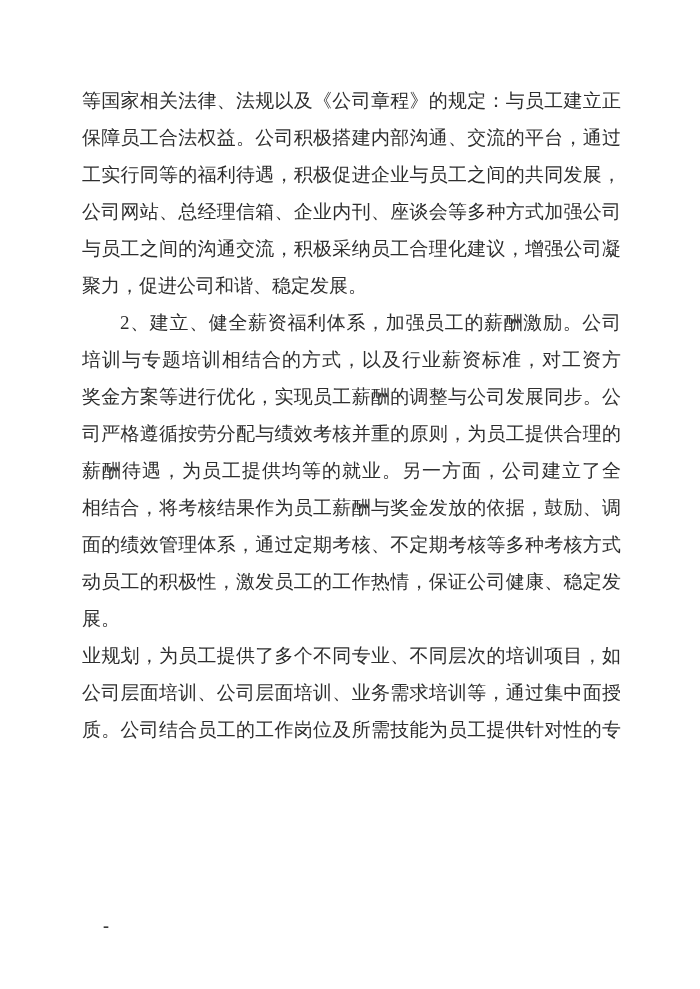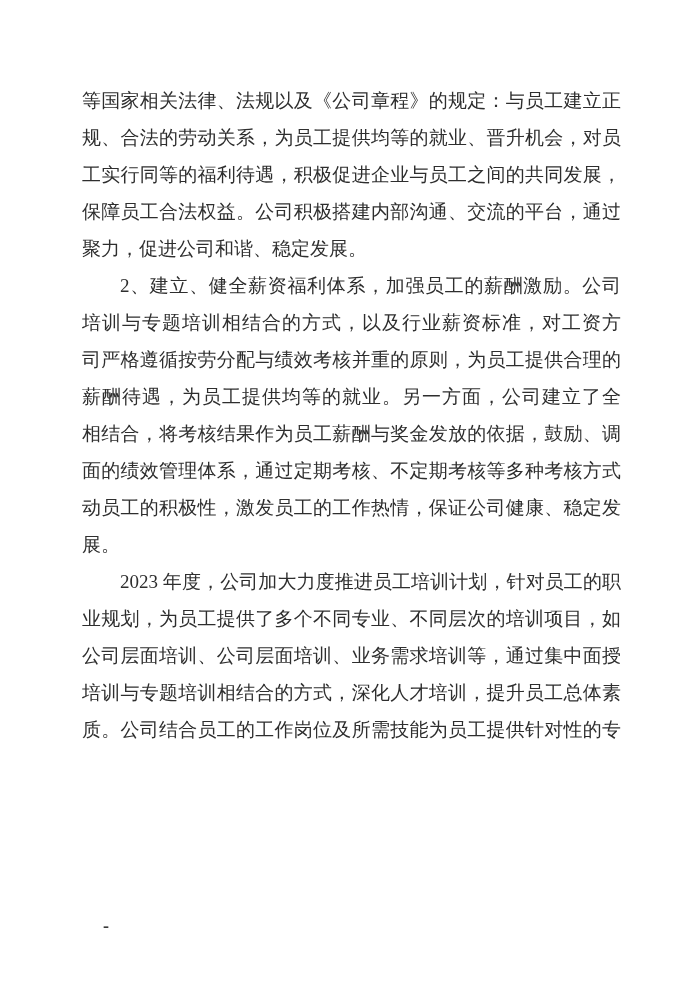--- a/index.html
+++ b/index.html
@@ -58,37 +58,37 @@
     color: #3a3a3a;
   }
 </style>
 </head>
 <body>
 
 <div class="page">
   <div class="text-block" id="text-block" style="color: rgb(46, 46, 46);">
       <div class="paragraph">
         <div class="line">等国家相关法律、法规以及《公司章程》的规定：与员工建立正</div>
-        <div class="line">规、合法的劳动关系，为员工提供均等的就业、晋升机会，对员</div>
+        <div class="line">保障员工合法权益。公司积极搭建内部沟通、交流的平台，通过</div>
         <div class="line">工实行同等的福利待遇，积极促进企业与员工之间的共同发展，</div>
-        <div class="line">保障员工合法权益。公司积极搭建内部沟通、交流的平台，通过</div>
+        <div class="line">公司网站、总经理信箱、企业内刊、座谈会等多种方式加强公司</div>
+        <div class="line">与员工之间的沟通交流，积极采纳员工合理化建议，增强公司凝</div>
         <div class="line flush">聚力，促进公司和谐、稳定发展。</div>
       </div>
       <div class="paragraph">
         <div class="line" style="padding-left: 38px;">2、建立、健全薪资福利体系，加强员工的薪酬激励。公司根</div>
         <div class="line">培训与专题培训相结合的方式，以及行业薪资标准，对工资方案、</div>
+        <div class="line">奖金方案等进行优化，实现员工薪酬的调整与公司发展同步。公</div>
         <div class="line">司严格遵循按劳分配与绩效考核并重的原则，为员工提供合理的</div>
         <div class="line">薪酬待遇，为员工提供均等的就业。另一方面，公司建立了全</div>
         <div class="line">相结合，将考核结果作为员工薪酬与奖金发放的依据，鼓励、调</div>
         <div class="line">面的绩效管理体系，通过定期考核、不定期考核等多种考核方式</div>
         <div class="line">动员工的积极性，激发员工的工作热情，保证公司健康、稳定发</div>
         <div class="line flush">展。</div>
       </div>
       <div class="paragraph">
-        <div class="line" style="padding-left: 38px;">2023 年度，公司加大力度推进员工培训计划，针对员工的职</div>
         <div class="line">业规划，为员工提供了多个不同专业、不同层次的培训项目，如</div>
         <div class="line">公司层面培训、公司层面培训、业务需求培训等，通过集中面授</div>
-        <div class="line">培训与专题培训相结合的方式，深化人才培训，提升员工总体素</div>
         <div class="line">质。公司结合员工的工作岗位及所需技能为员工提供针对性的专</div>
       </div>
     </div>
   <span class="stray-dash">-</span>
 </div>
 
 </body></html>

